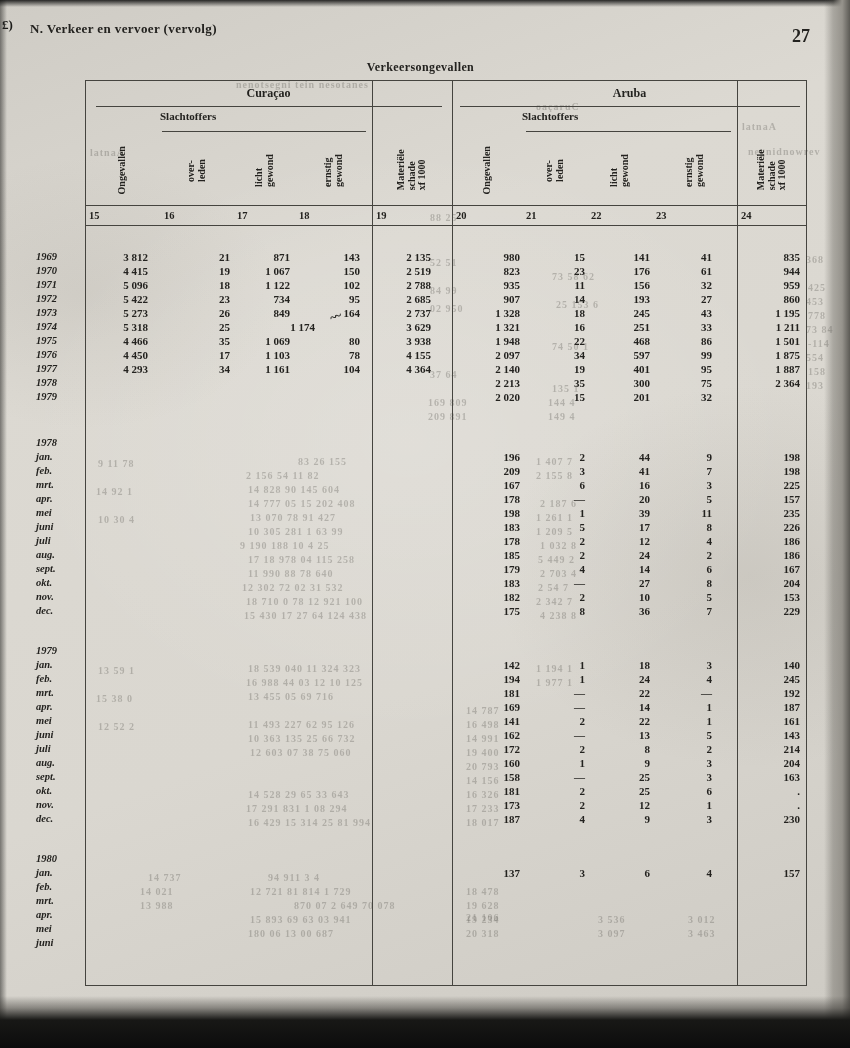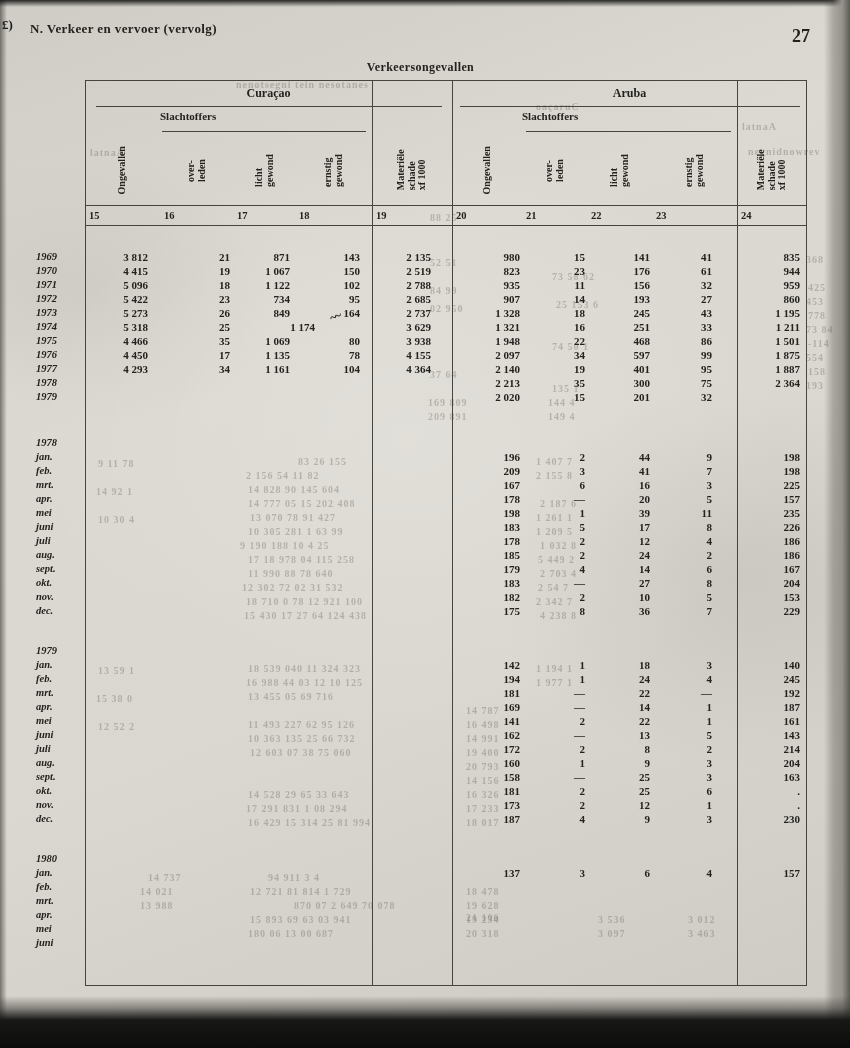--- a/index.html
+++ b/index.html
@@ -338,21 +338,21 @@
             <span class="cell c5">1 948</span>
             <span class="cell c6">22</span>
             <span class="cell c7">468</span>
             <span class="cell c8">86</span>
             <span class="cell c9">1 501</span>
           </div>
           <div class="row">
             <span class="rl">1976</span>
             <span class="cell c0">4 450</span>
             <span class="cell c1">17</span>
-            <span class="cell c2">1 135</span>
+            <span class="cell c2">1 103</span>
             <span class="cell c3">78</span>
             <span class="cell c4">4 155</span>
             <span class="cell c5">2 097</span>
             <span class="cell c6">34</span>
             <span class="cell c7">597</span>
             <span class="cell c8">99</span>
             <span class="cell c9">1 875</span>
           </div>
           <div class="row">
             <span class="rl">1977</span>

